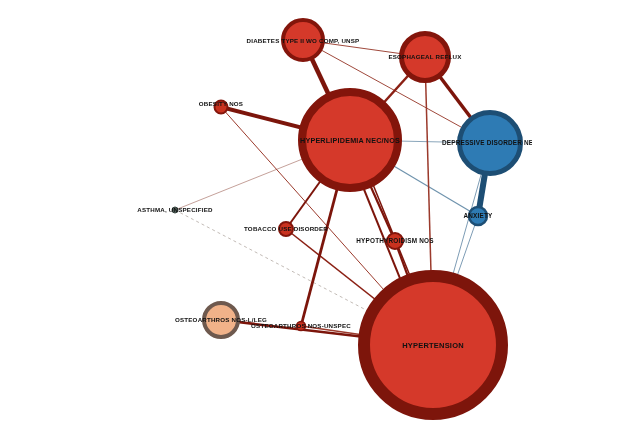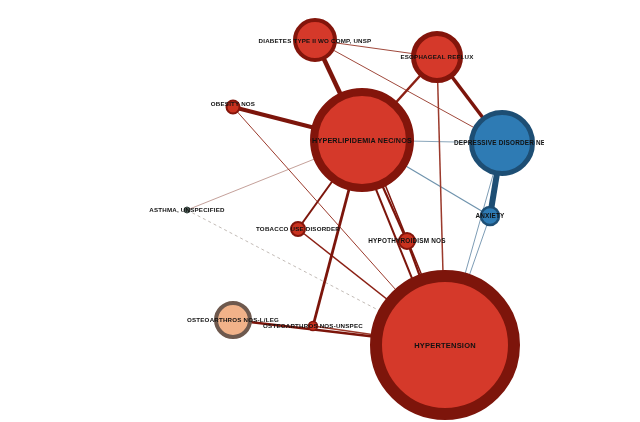--- a/index.html
+++ b/index.html
@@ -2,21 +2,20 @@
 <html><head>
 <meta charset="utf-8">
 <style>
   html,body{margin:0;padding:0;background:#ffffff;}
   #stage{
     position:relative;
     width:532px;height:422px;
     background:#ffffff;
     overflow:hidden;
     font-family:"Liberation Sans", sans-serif;
-    margin-left:12px;
   }
   svg{display:block;}
   text.node-label{
     font-family:"Liberation Sans", sans-serif;
     font-weight:bold;
     fill:#111111;
     letter-spacing:0.2px;
     pointer-events:none;
   }
   circle.graph-node{cursor:pointer;}

